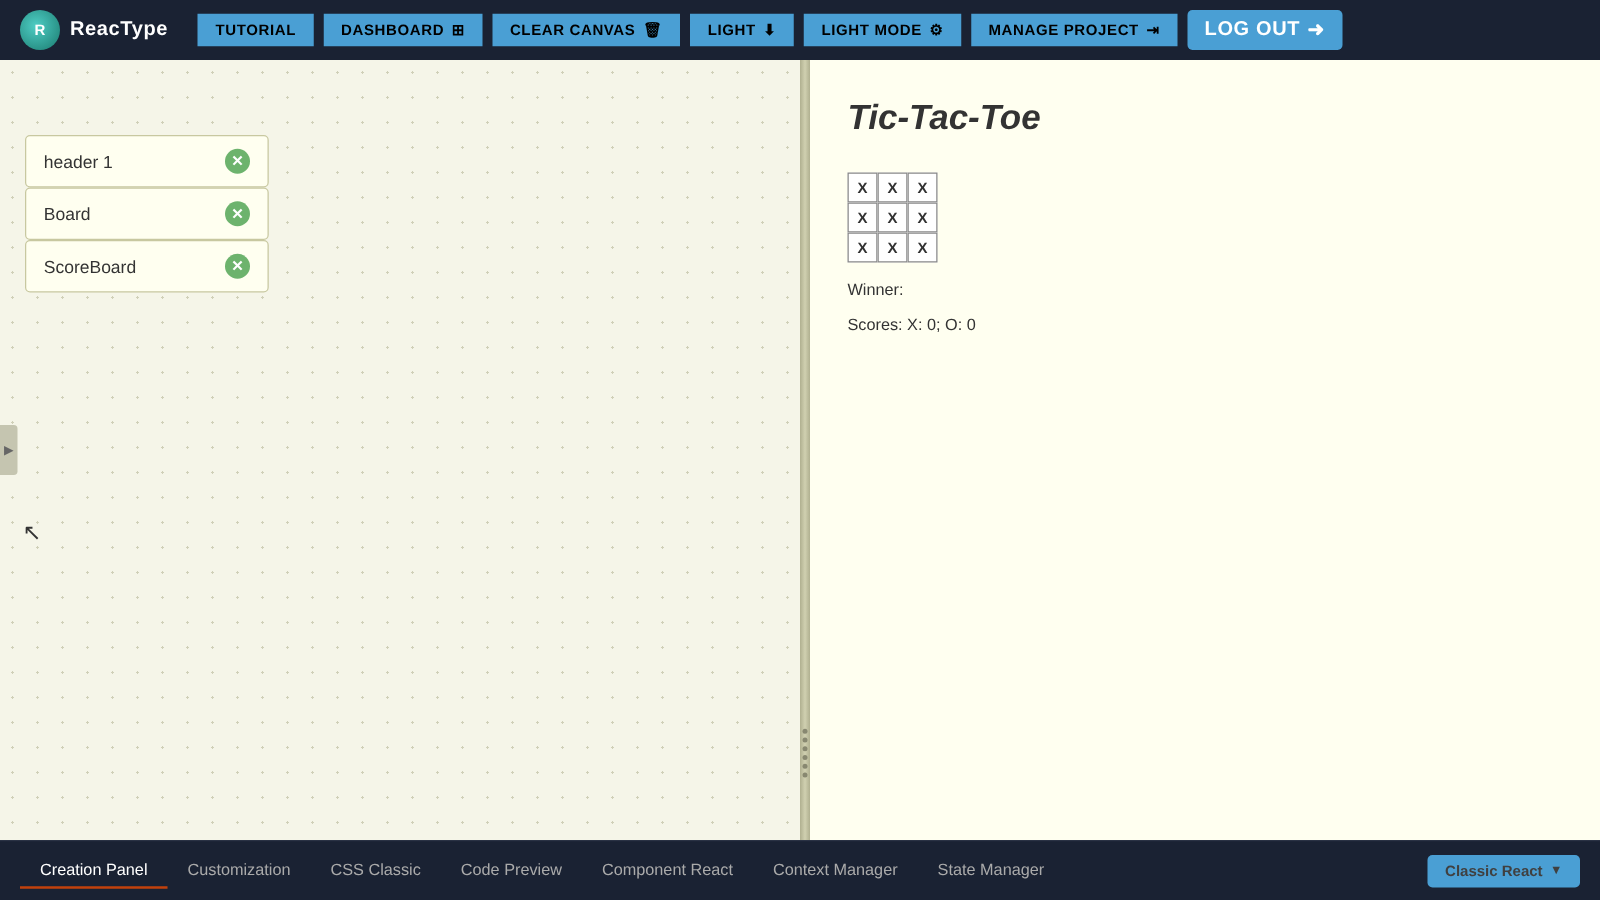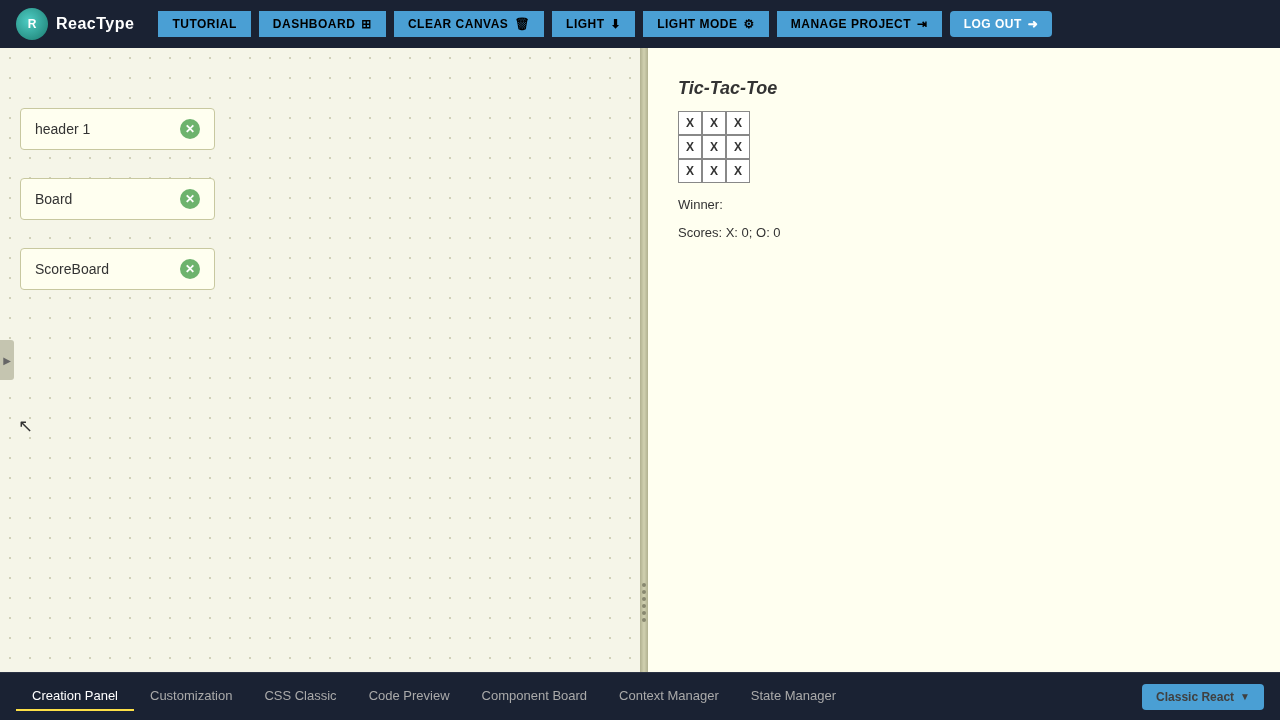--- a/index.html
+++ b/index.html
@@ -47,21 +47,21 @@
       align-items: center;
       gap: 6px;
       letter-spacing: 0.5px;
     }
     .logout-btn {
       background: #4a9fd4;
       color: white;
       border: none;
       padding: 6px 14px;
       border-radius: 4px;
-      font-size: 12px;
+      font-size: 16px;
       font-weight: 600;
       cursor: pointer;
       display: flex;
       align-items: center;
       gap: 6px;
     }
 
     
     .main-area {
       display: flex;
@@ -96,21 +96,21 @@
       border-radius: 0 3px 3px 0;
       z-index: 10;
     }
     .side-arrow-icon { font-size: 10px; color: #666; }
 
     
     .components-area {
       padding: 60px 20px 20px 20px;
       display: flex;
       flex-direction: column;
-      gap: 28px;
+      gap: 0;
     }
     .component-card {
       background: #fffff0;
       border: 1px solid #c8c8a0;
       border-radius: 4px;
       padding: 10px 14px;
       display: flex;
       align-items: center;
       justify-content: space-between;
       width: 195px;
@@ -161,24 +161,24 @@
     }
 
     
     .right-panel {
       flex: 1;
       background: #fffff0;
       padding: 30px 30px;
       overflow-y: auto;
     }
     .preview-title {
-      font-size: 18px;
+      font-size: 28px;
       font-weight: bold;
       color: #333;
-      margin-bottom: 12px;
+      margin-bottom: 28px;
       font-style: italic;
     }
     .ttt-board {
       display: grid;
       grid-template-columns: repeat(3, 24px);
       grid-template-rows: repeat(3, 24px);
       gap: 0;
       margin-bottom: 14px;
     }
     .ttt-cell {
@@ -217,21 +217,21 @@
     .bottom-tab {
       color: #aaa;
       font-size: 13px;
       padding: 6px 16px;
       cursor: pointer;
       white-space: nowrap;
       border-bottom: 2px solid transparent;
     }
     .bottom-tab.active {
       color: #fff;
-      border-bottom: 2px solid #fde047;
+      border-bottom: 2px solid #c2410c;
     }
     .bottom-spacer { flex: 1; }
     .classic-react-btn {
       background: #4a9fd4;
       color: #404040;
       border: none;
       padding: 6px 14px;
       border-radius: 4px;
       font-size: 12px;
       font-weight: 600;
@@ -351,21 +351,21 @@
     <div class="preview-scores">Scores: X: 0; O: 0</div>
   </div>
 
 </div>
 
 <div class="bottom-bar">
   <div class="bottom-tab active">Creation Panel</div>
   <div class="bottom-tab">Customization</div>
   <div class="bottom-tab">CSS Classic</div>
   <div class="bottom-tab">Code Preview</div>
-  <div class="bottom-tab">Component Board</div>
+  <div class="bottom-tab">Component React</div>
   <div class="bottom-tab">Context Manager</div>
   <div class="bottom-tab">State Manager</div>
   <div class="bottom-spacer"></div>
   <button class="classic-react-btn">
     <span>Classic React</span>
     <span class="chevron-down">▼</span>
   </button>
 </div>
 
 </body></html>

